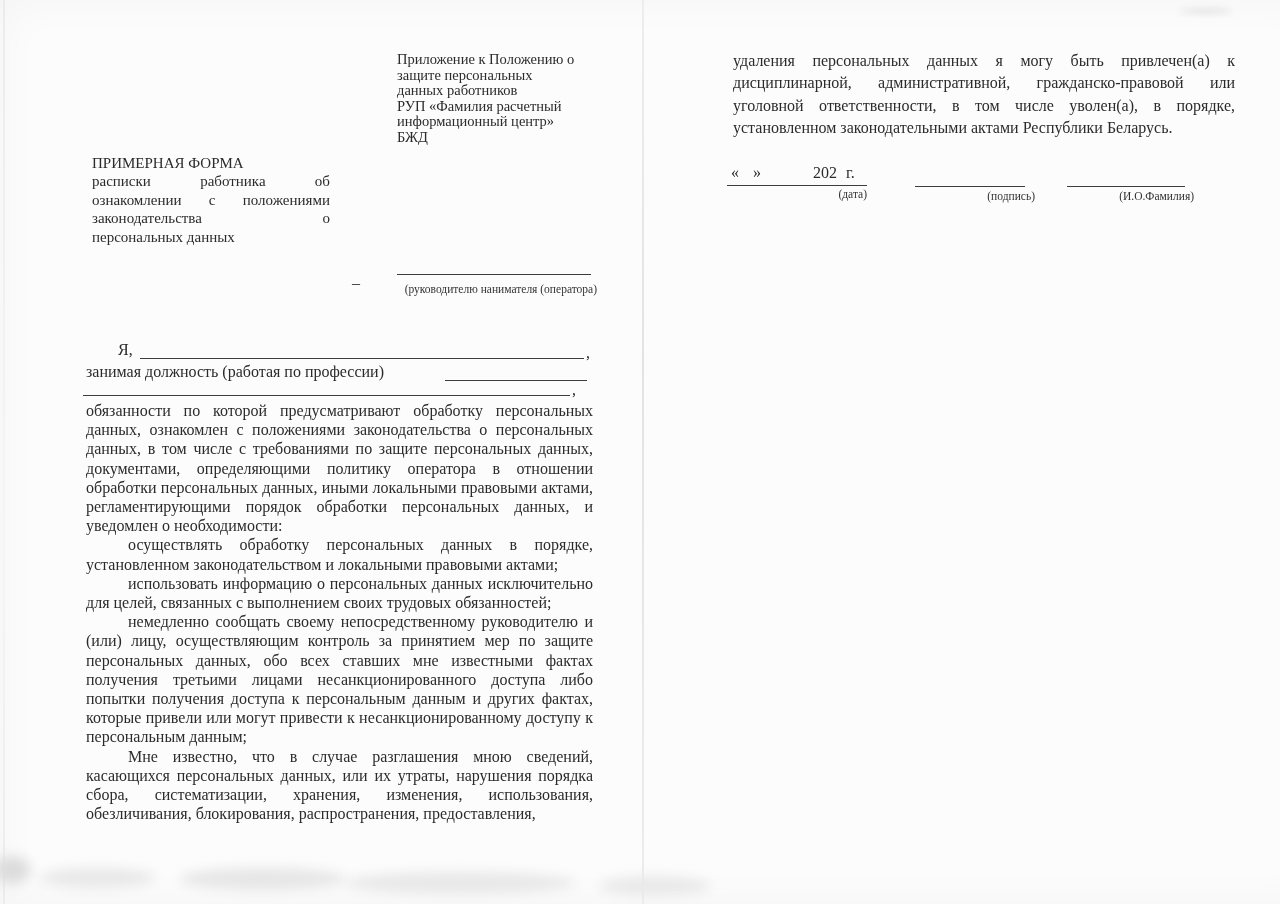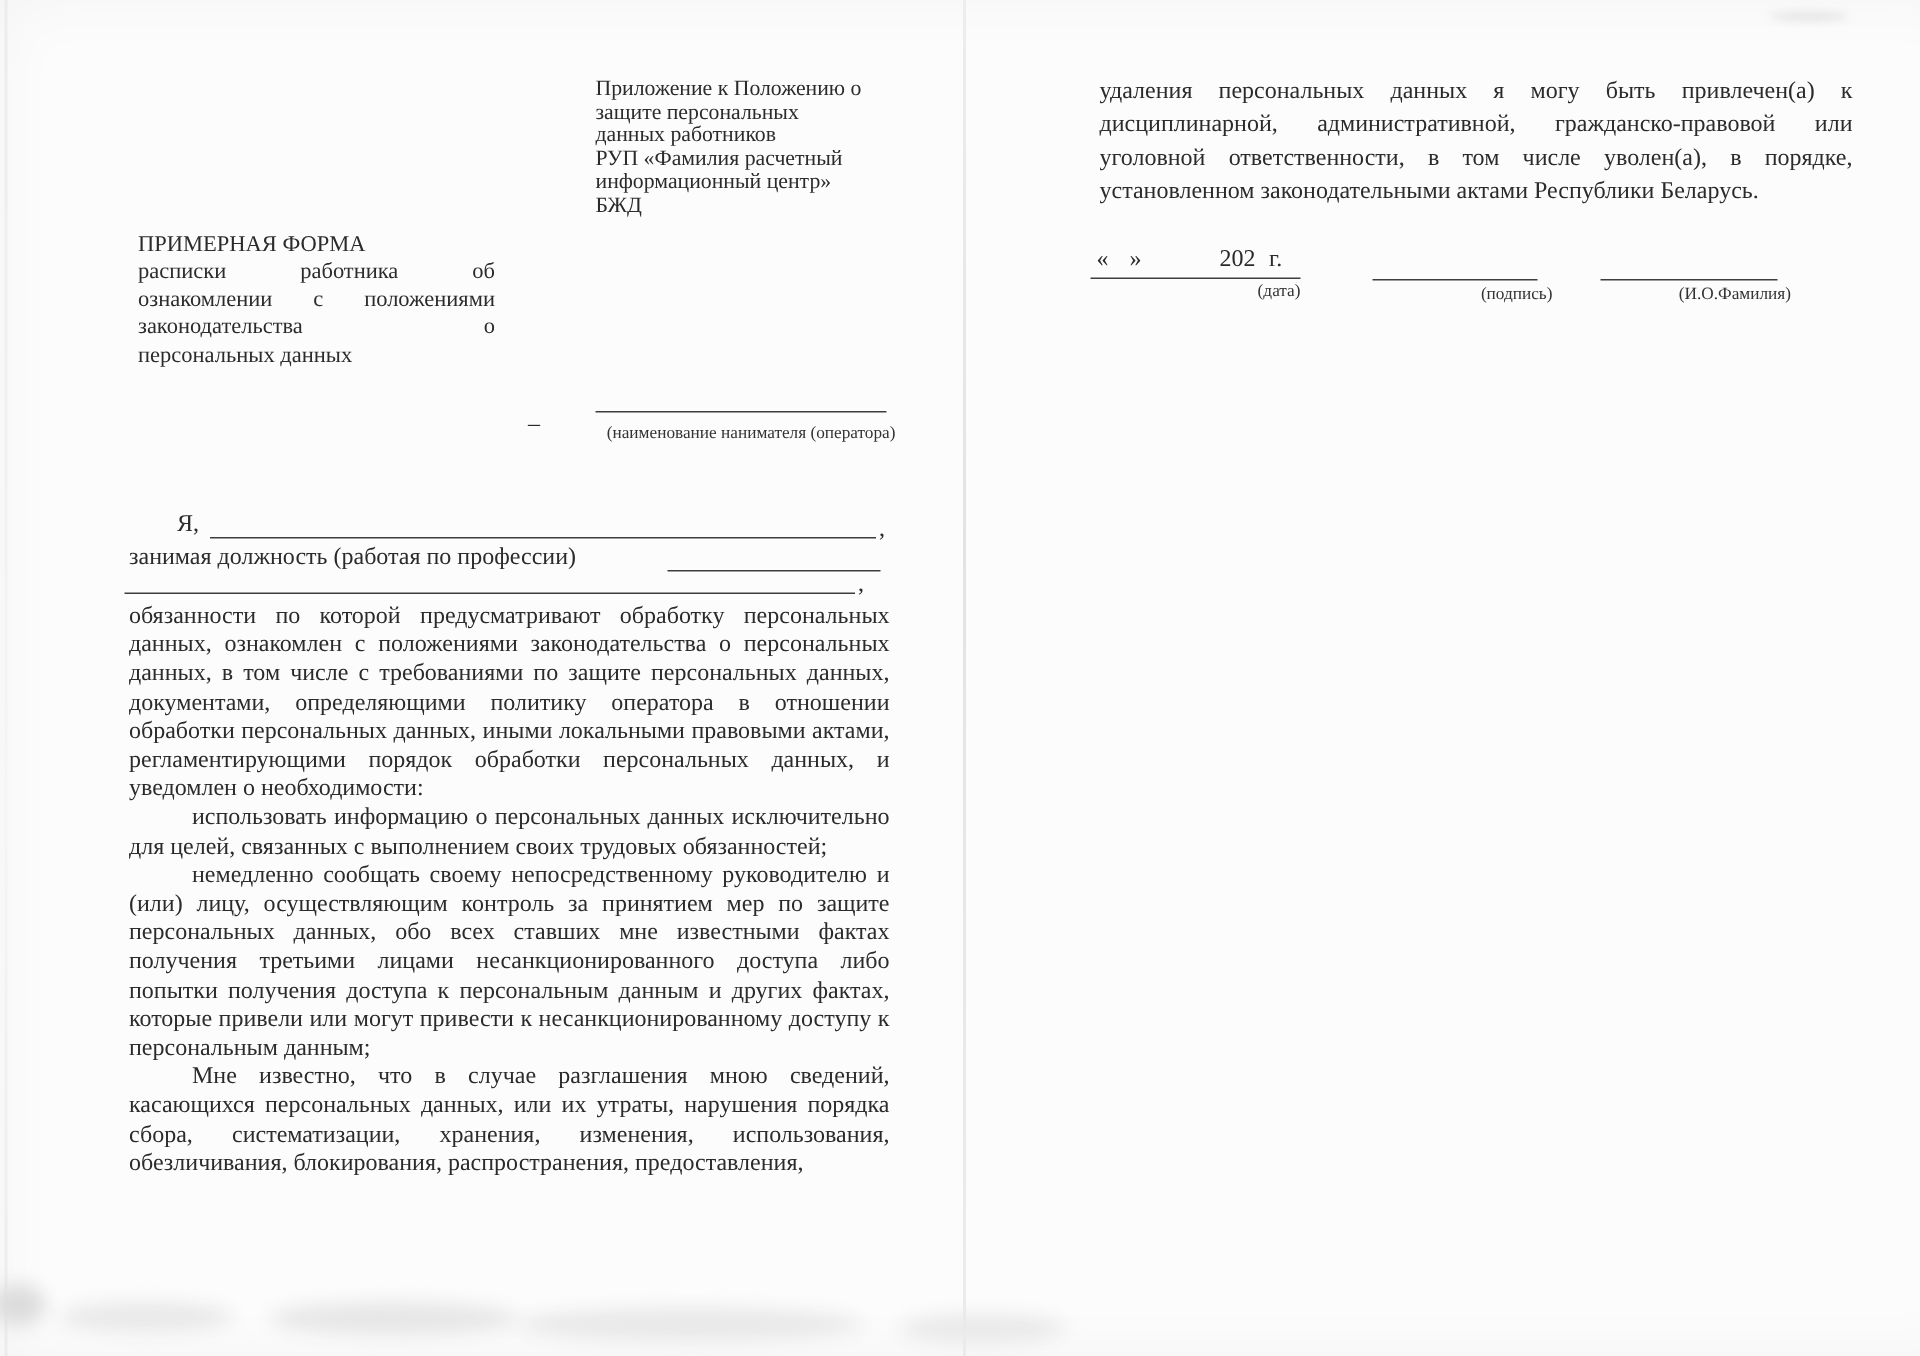--- a/index.html
+++ b/index.html
@@ -67,35 +67,36 @@
   <div class="form-title">
     <div>ПРИМЕРНАЯ ФОРМА</div>
     <div class="jline">расписки работника об</div>
     <div class="jline">ознакомлении с положениями</div>
     <div class="jline">законодательства о</div>
     <div>персональных данных</div>
   </div>
 
   <span class="dash">–</span>
   <div class="rule op-line"></div>
-  <div class="caption op-caption">(наименование нанимателя (оператора)</div>
+  <div class="caption op-caption">(руководителю нанимателя (оператора)</div>
 
 
   <span class="ya">Я,</span>
   <div class="rule u1"></div>
   <span class="c1">,</span>
 
   <span class="pos-label">занимая должность (работая по профессии)</span>
   <div class="rule u2"></div>
 
   <div class="rule u3"></div>
   <span class="c3">,</span>
 
   <div class="body-left">
     <p>обязанности по которой предусматривают обработку персональных данных, ознакомлен с положениями законодательства о персональных данных, в том числе с требованиями по защите персональных данных, документами, определяющими политику оператора в отношении обработки персональных данных, иными локальными правовыми актами, регламентирующими порядок обработки персональных данных, и уведомлен о необходимости:</p>
+    <p class="ind">осуществлять обработку персональных данных в порядке, установленном законодательством и локальными правовыми актами;</p>
     <p class="ind">использовать информацию о персональных данных исключительно для целей, связанных с выполнением своих трудовых обязанностей;</p>
     <p class="ind">немедленно сообщать своему непосредственному руководителю и (или) лицу, осуществляющим контроль за принятием мер по защите персональных данных, обо всех ставших мне известными фактах получения третьими лицами несанкционированного доступа либо попытки получения доступа к персональным данным  и других фактах, которые привели или могут привести к несанкционированному доступу к персональным данным;</p>
     <p class="ind">Мне известно, что в случае разглашения мною сведений, касающихся персональных данных, или их утраты, нарушения порядка сбора, систематизации, хранения, изменения, использования, обезличивания, блокирования, распространения, предоставления,</p>
   </div>
 
   <div class="body-right">
     <p>удаления персональных данных я могу быть привлечен(а) к дисциплинарной, административной, гражданско-правовой или уголовной ответственности, в том числе уволен(а), в порядке, установленном законодательными актами Республики Беларусь.</p>
   </div>
 
   <div class="date-group">

